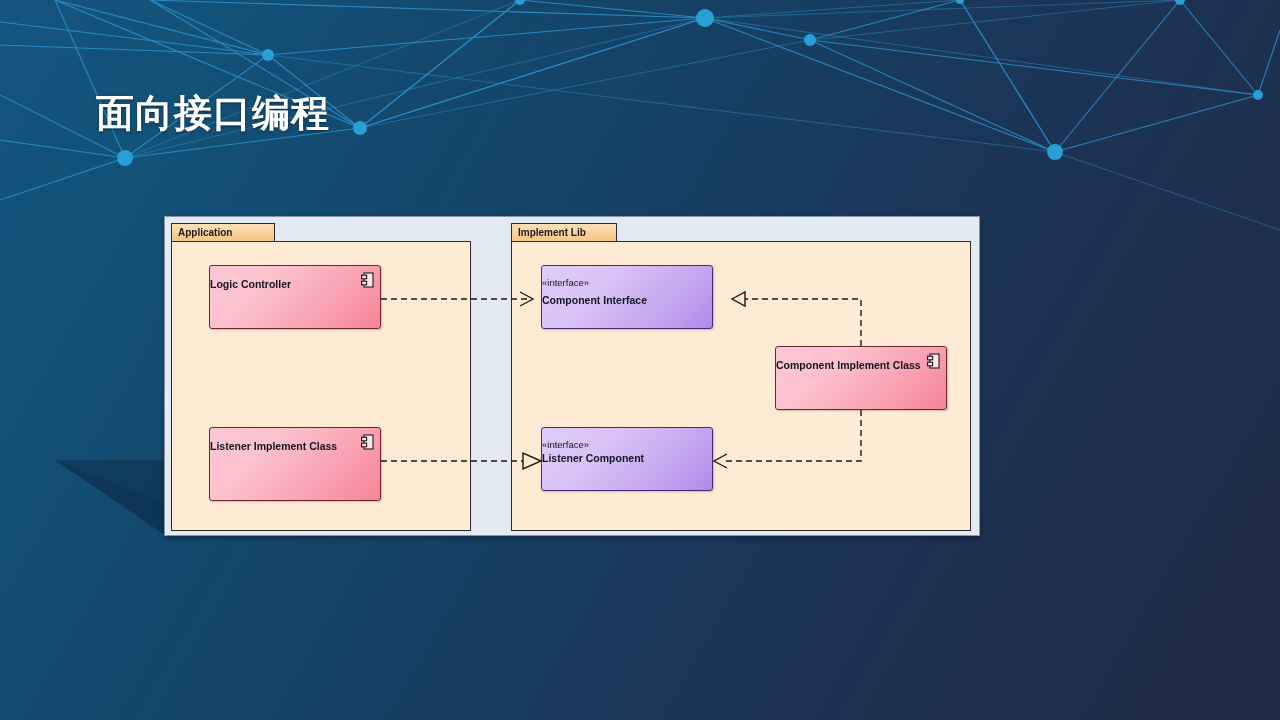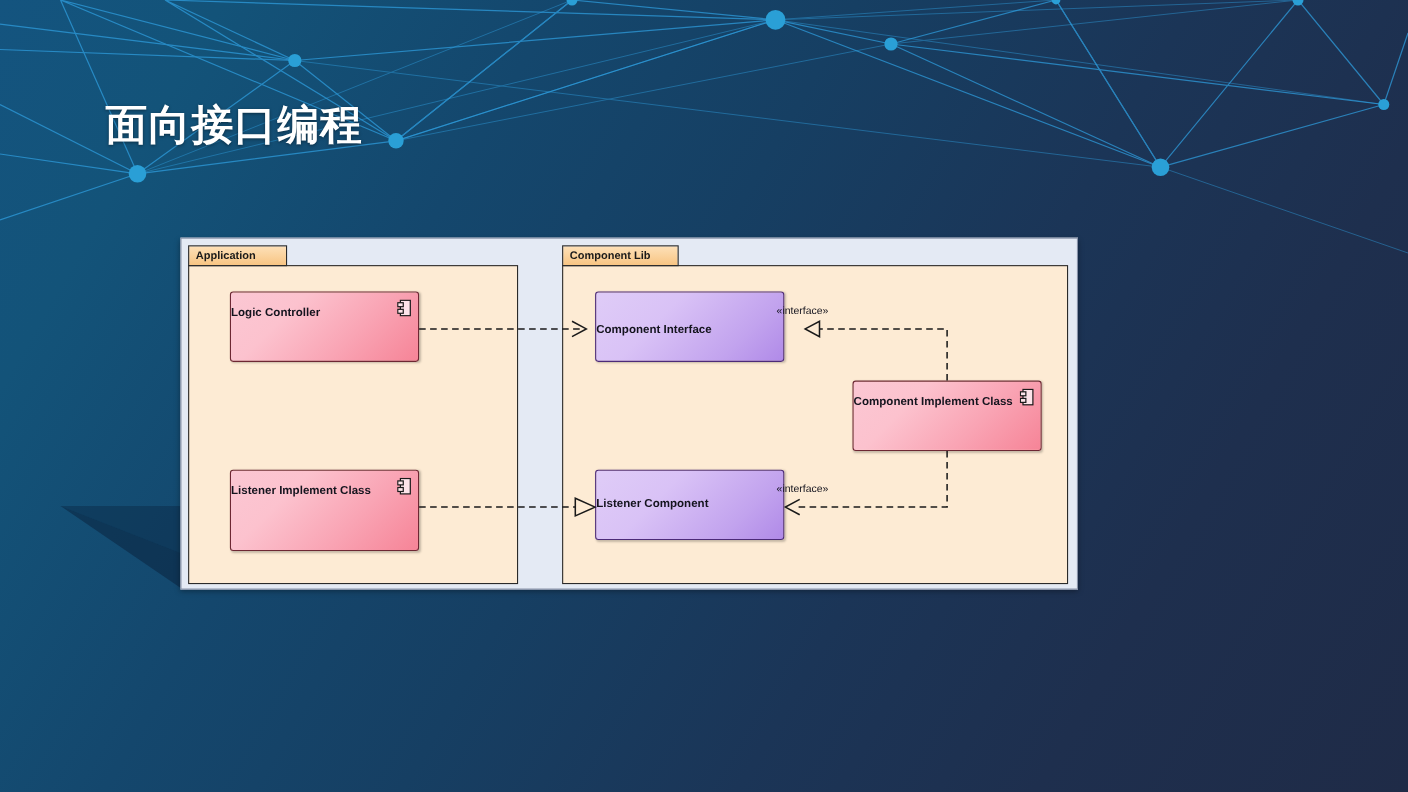--- a/index.html
+++ b/index.html
@@ -109,26 +109,25 @@
     font-size: 10.5px;
     font-weight: bold;
     color: #14141e;
     white-space: nowrap;
     pointer-events: none;
   }
   .node-stereotype {
     position: absolute;
     left: 0;
     width: 100%;
-    text-align: right;
+    text-align: left;
     font-size: 9.5px;
     color: #14141e;
     white-space: nowrap;
     pointer-events: none;
-    margin-left: 41px;
   }
   
   .component-icon {
     position: absolute;
     width: 13px;
     height: 16px;
   }
 
   
   #connector-layer {
@@ -186,26 +185,26 @@
   <svg id="shadow-wedge" viewBox="0 0 300 200">
     <polygon points="55,60 170,105 170,5 165,0 165,135" fill="rgba(6,24,48,0.42)"></polygon>
     <polygon points="55,60 170,105 170,60" fill="rgba(6,24,48,0.30)"></polygon>
   </svg>
 
   <div id="page-title">面向接口编程</div>
 
   <div id="uml-diagram">
 
     <div class="uml-package" style="left:6px; top:6px; width:300px; height:308px;">
-      <div class="pkg-tab" style="width:90px;">Application</div>
+      <div class="pkg-tab" style="width:104px;">Application</div>
       <div class="pkg-body" style="width:300px; height:290px;"></div>
     </div>
 
     <div class="uml-package" style="left:346px; top:6px; width:460px; height:308px;">
-      <div class="pkg-tab" style="width:106px;">Component Lib</div>
+      <div class="pkg-tab" style="width:106px;">Implement Lib</div>
       <div class="pkg-body" style="width:460px; height:290px;"></div>
     </div>
 
     <svg id="connector-layer" viewBox="0 0 816 320">
       <defs></defs>
 
       <g>
         <line class="dashed" x1="216" y1="82" x2="362" y2="82"></line>
         <polyline points="355,75 368,82 355,89"></polyline>
       </g>

